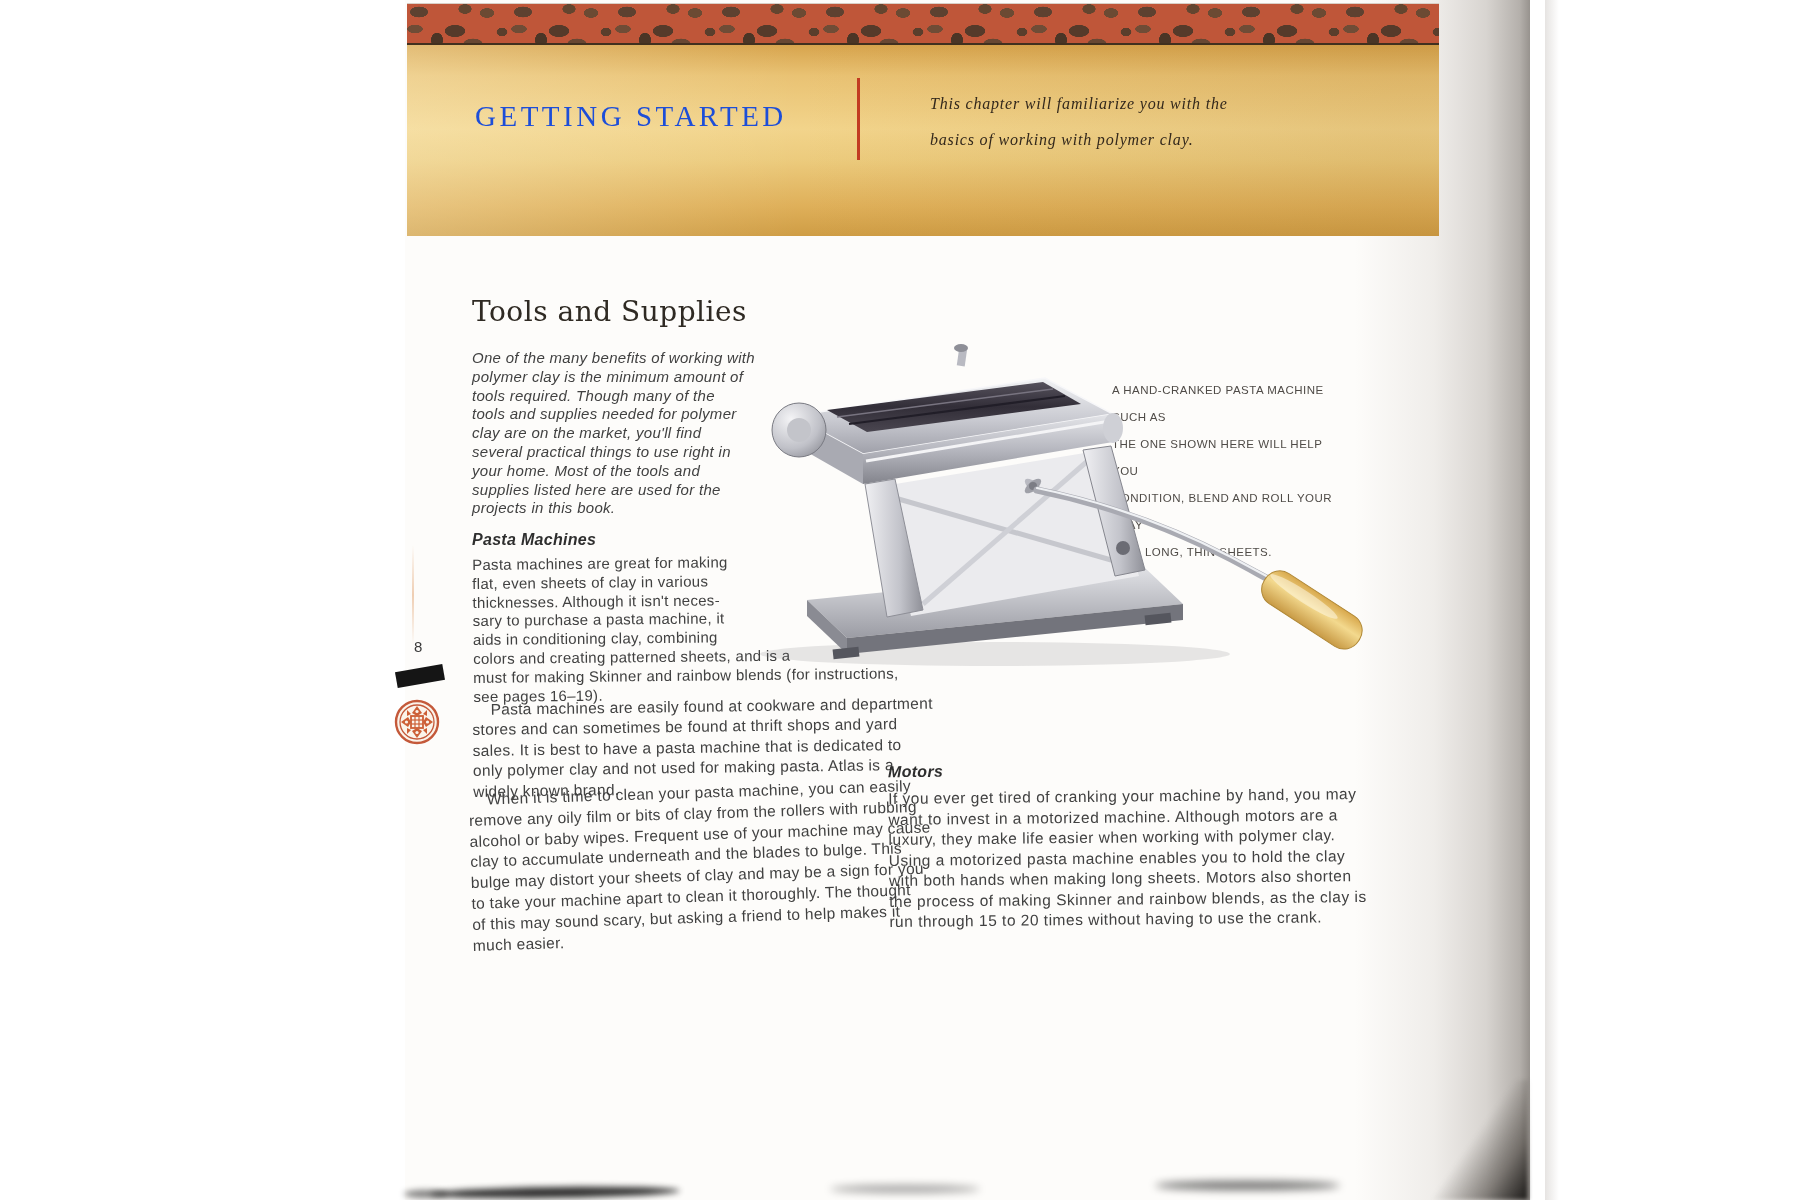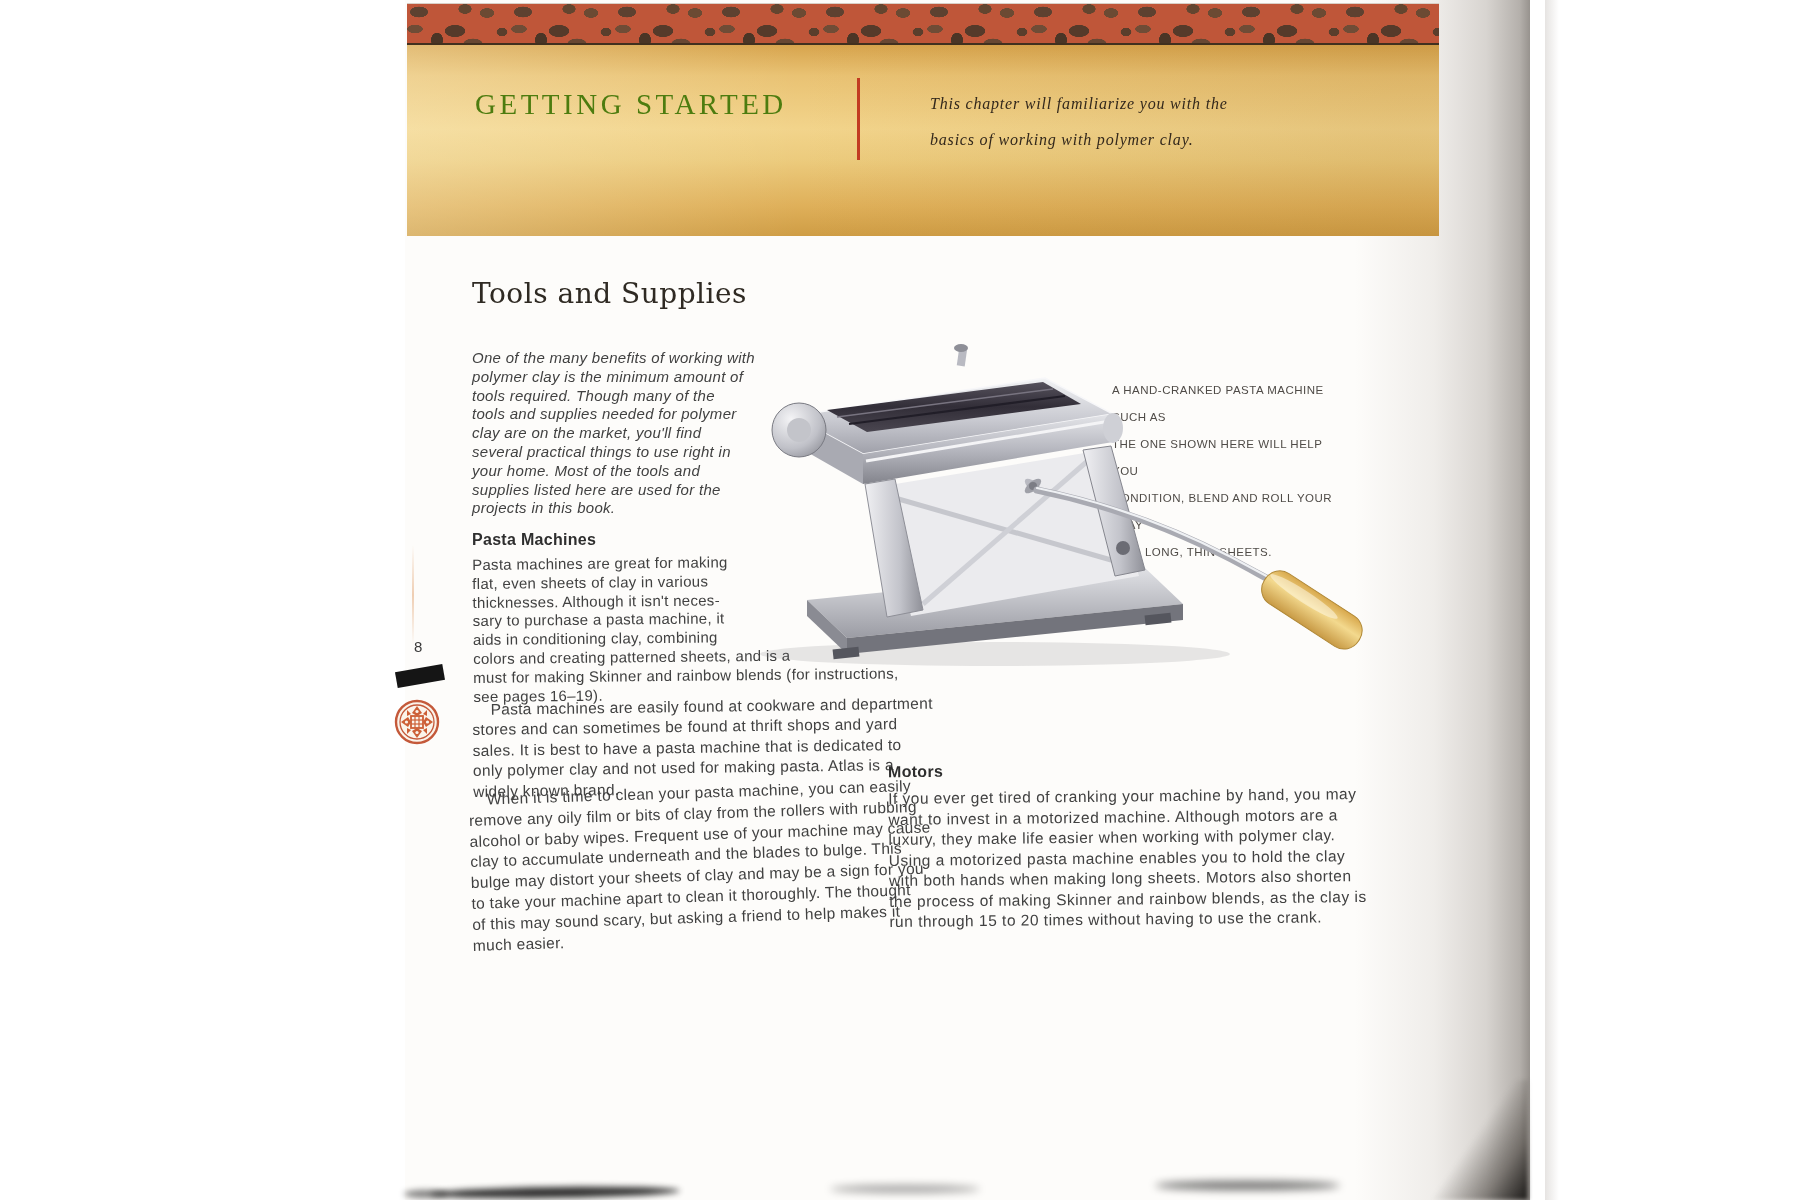--- a/index.html
+++ b/index.html
@@ -48,50 +48,50 @@
   }
 
   
   .gold-banner{
     left:407px;top:45px;width:1032px;height:191px;
     background:
       linear-gradient(to right, rgba(255,250,225,0.28), rgba(255,250,225,0) 38%, rgba(150,100,30,0.14) 96%),
       linear-gradient(to bottom,#d7a44d 0%,#e9c273 16%,#f2d48b 44%,#eccb7d 60%,#dfb05a 84%,#cf9d45 100%);
   }
   .chapter-title{
-    left:475px;top:88px;
+    left:475px;top:100px;
     font-family:"Liberation Serif",serif;
     font-size:29px;letter-spacing:3.5px;font-weight:500;
-    color:#4d7c0f;
+    color:#1d4ed8;
   }
   .banner-divider{
     left:857px;top:78px;width:3px;height:82px;background:#c23b22;
   }
   .banner-intro{
     left:884px;top:86px;
     font-family:"Liberation Serif",serif;font-style:italic;
     font-size:16px;line-height:36px;letter-spacing:0.8px;
     color:#33281c;white-space:pre-wrap;margin-left:46px;
   }
 
   
   .section-title{
-    left:472px;top:277px;
+    left:472px;top:295px;
     font-family:"DejaVu Serif",serif;
     font-size:28px;letter-spacing:0.5px;color:#2f2a23;
   }
 
   
   .bodytext{
     color:#414141;white-space:pre-wrap;
     font-size:15px;line-height:18.8px;letter-spacing:0.3px;
   }
   .intro-par{left:472px;top:349px;font-style:italic;}
   .sub-head{
-    font-size:16px;font-weight:bold;color:#2e2e2e;
+    font-size:16px;font-weight:bold;font-style:italic;color:#2e2e2e;
     letter-spacing:0.3px;
   }
   .pasta-head{left:472px;top:531px;}
   .pasta-p1{left:472px;top:556px;transform:rotate(-0.6deg);transform-origin:left top;}
   .pasta-p2{left:472px;top:700px;line-height:20.4px;font-size:15.5px;
             transform:rotate(-0.8deg);transform-origin:left top;}
   .pasta-p3{left:468px;top:790px;line-height:20.8px;font-size:15.5px;
             transform:rotate(-1.8deg);transform-origin:left top;}
   .motors-head{left:888px;top:763px;transform:rotate(-0.5deg);}
   .motors-par{left:888px;top:789px;line-height:20.5px;font-size:15.5px;

